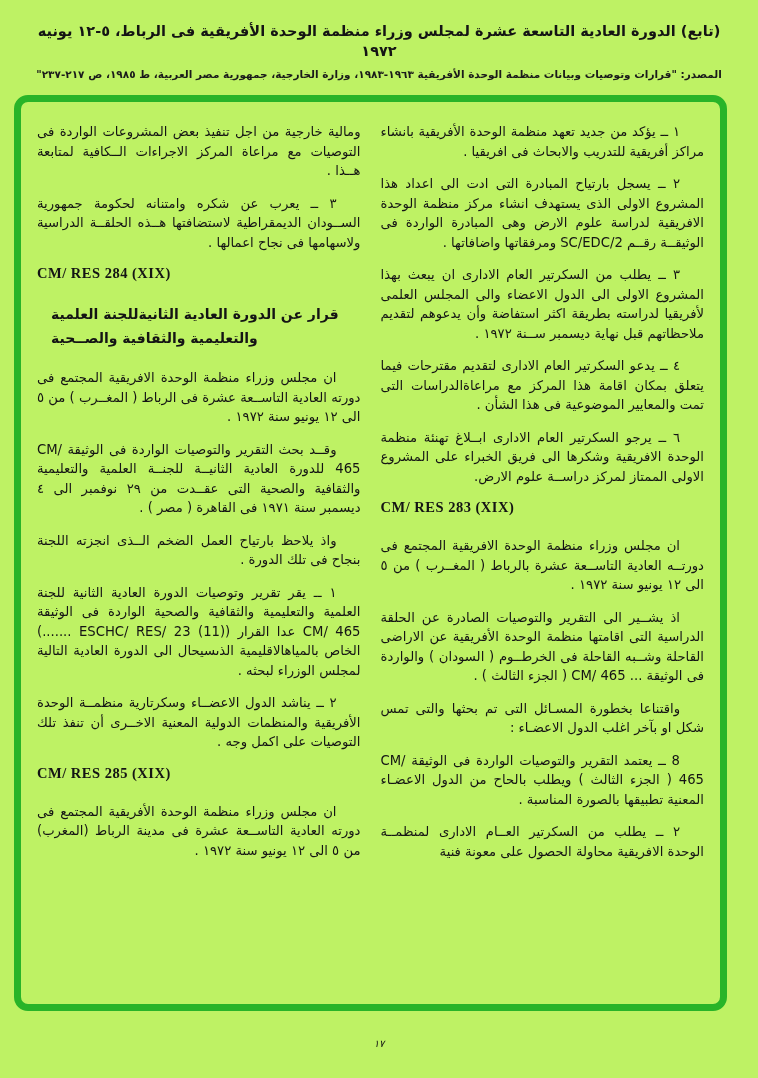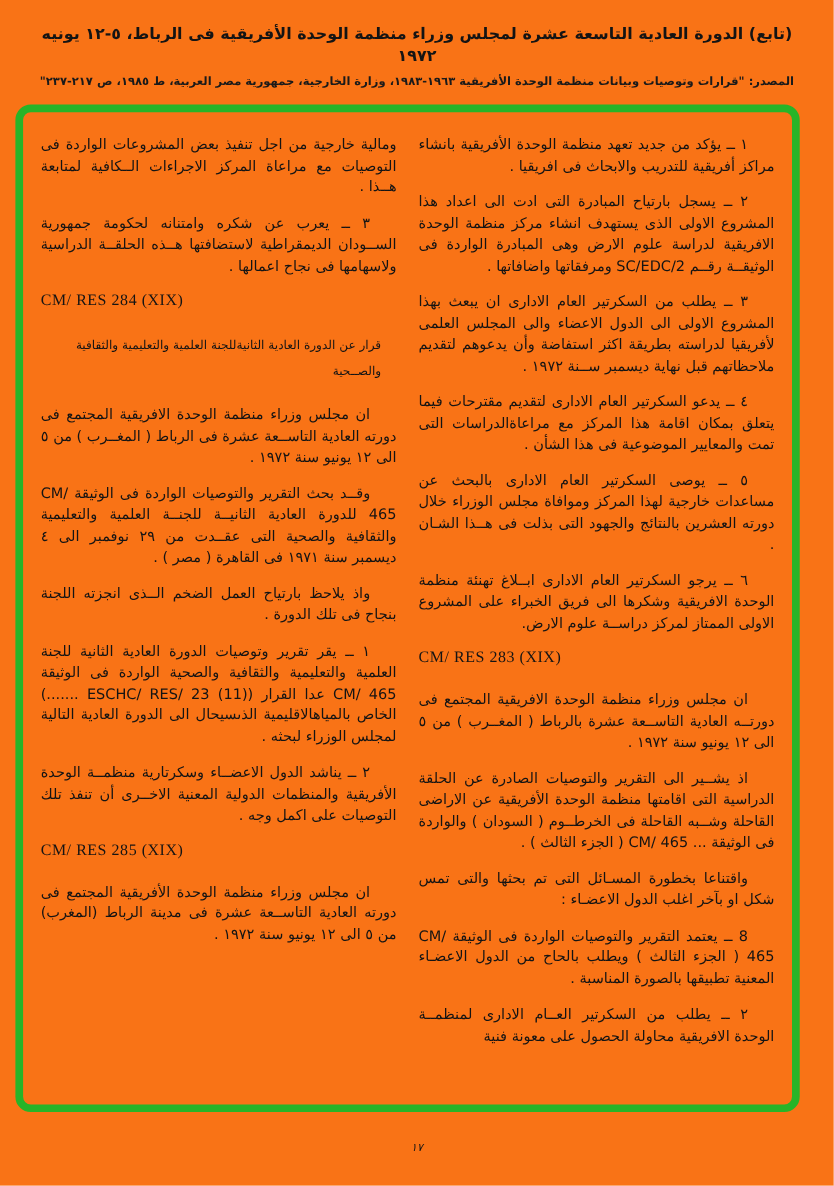--- a/index.html
+++ b/index.html
@@ -1,20 +1,20 @@
 <!DOCTYPE html>
 <html lang="ar" dir="rtl"><head>
 <meta charset="utf-8">
 <style>
   html, body { margin: 0; padding: 0; background: #ffffff; }
   .page {
     position: relative;
     width: 758px;
     height: 1078px;
-    background: #f97316;
+    background: #bef264;
     font-family: "DejaVu Sans", sans-serif;
     color: #141414;
     overflow: hidden;
   }
   .header {
     padding-top: 22px;
     text-align: center;
   }
   .header .title {
     font-size: 14.5px;
@@ -57,29 +57,29 @@
     font-size: 13.2px;
     line-height: 19.5px;
     text-align: justify;
     text-indent: 24px;
   }
   .para.flush { text-indent: 0; }
   .code {
     direction: ltr;
     text-align: left;
     font-family: "Liberation Serif", "DejaVu Serif", serif;
-    font-weight: normal;
+    font-weight: bold;
     font-size: 14.5px;
     letter-spacing: 0.5px;
     margin-bottom: 20px;
   }
   .title-blk {
-    font-size: 11px;
-    font-weight: normal;
-    text-align: right;
+    font-size: 14px;
+    font-weight: bold;
+    text-align: left;
     line-height: 24px;
     margin-bottom: 18px;
     padding: 0 14px;
   }
   .footer {
     position: absolute;
     left: 0;
     top: 1038px;
     width: 100%;
     text-align: center;
@@ -98,21 +98,20 @@
     <div class="source">المصدر: "قرارات وتوصيات وبيانات منظمة الوحدة الأفريقية ١٩٦٣-١٩٨٣، وزارة الخارجية، جمهورية مصر العربية، ط ١٩٨٥، ص ٢١٧-٢٣٧"</div>
   </div>
 
   <div class="content-box">
     <div class="cols">
       <div class="col">
           <div class="blk para">١ ــ يؤكد من جديد تعهد منظمة الوحدة الأفريقية بانشاء مراكز أفريقية للتدريب والابحاث فى افريقيا .</div>
           <div class="blk para">٢ ــ يسجل بارتياح المبادرة التى ادت الى اعداد هذا المشروع الاولى الذى يستهدف انشاء مركز منظمة الوحدة الافريقية لدراسة علوم الارض وهى المبادرة الواردة فى الوثيقــة رقــم SC/EDC/2 ومرفقاتها واضافاتها .</div>
           <div class="blk para">٣ ــ يطلب من السكرتير العام الادارى ان يبعث بهذا المشروع الاولى الى الدول الاعضاء والى المجلس العلمى لأفريقيا لدراسته بطريقة اكثر استفاضة وأن يدعوهم لتقديم ملاحظاتهم قبل نهاية ديسمبر ســنة ١٩٧٢ .</div>
           <div class="blk para">٤ ــ يدعو السكرتير العام الادارى لتقديم مقترحات فيما يتعلق بمكان اقامة هذا المركز مع مراعاةالدراسات التى تمت والمعايير الموضوعية فى هذا الشأن .</div>
-          <div class="blk para">٥ ــ يوصى السكرتير العام الادارى بالبحث عن مساعدات خارجية لهذا المركز وموافاة مجلس الوزراء خلال دورته العشرين بالنتائج والجهود التى بذلت فى هــذا الشـان .</div>
           <div class="blk para">٦ ــ يرجو السكرتير العام الادارى ابــلاغ تهنئة منظمة الوحدة الافريقية وشكرها الى فريق الخبراء على المشروع الاولى الممتاز لمركز دراســة علوم الارض.</div>
           <div class="blk code" dir="ltr">CM/ RES 283 (XIX)</div>
           <div class="blk para">ان مجلس وزراء منظمة الوحدة الافريقية المجتمع فى دورتــه العادية التاســعة عشرة بالرباط ( المغــرب ) من ٥ الى ١٢ يونيو سنة ١٩٧٢ .</div>
           <div class="blk para">اذ يشــير الى التقرير والتوصيات الصادرة عن الحلقة الدراسية التى اقامتها منظمة الوحدة الأفريقية عن الاراضى القاحلة وشــبه القاحلة فى الخرطــوم ( السودان ) والواردة فى الوثيقة ... CM/ 465 ( الجزء الثالث ) .</div>
           <div class="blk para">واقتناعا بخطورة المسـائل التى تم بحثها والتى تمس شكل او بآخر اغلب الدول الاعضـاء :</div>
           <div class="blk para">8 ــ يعتمد التقرير والتوصيات الواردة فى الوثيقة CM/ 465 ( الجزء الثالث ) ويطلب بالحاح من الدول الاعضـاء المعنية تطبيقها بالصورة المناسبة .</div>
           <div class="blk para">٢ ــ يطلب من السكرتير العــام الادارى لمنظمــة الوحدة الافريقية محاولة الحصول على معونة فنية</div>
         </div>
       <div class="col">
           <div class="blk para flush">ومالية خارجية من اجل تنفيذ بعض المشروعات الواردة فى التوصيات مع مراعاة المركز الاجراءات الــكافية لمتابعة هــذا .</div>

